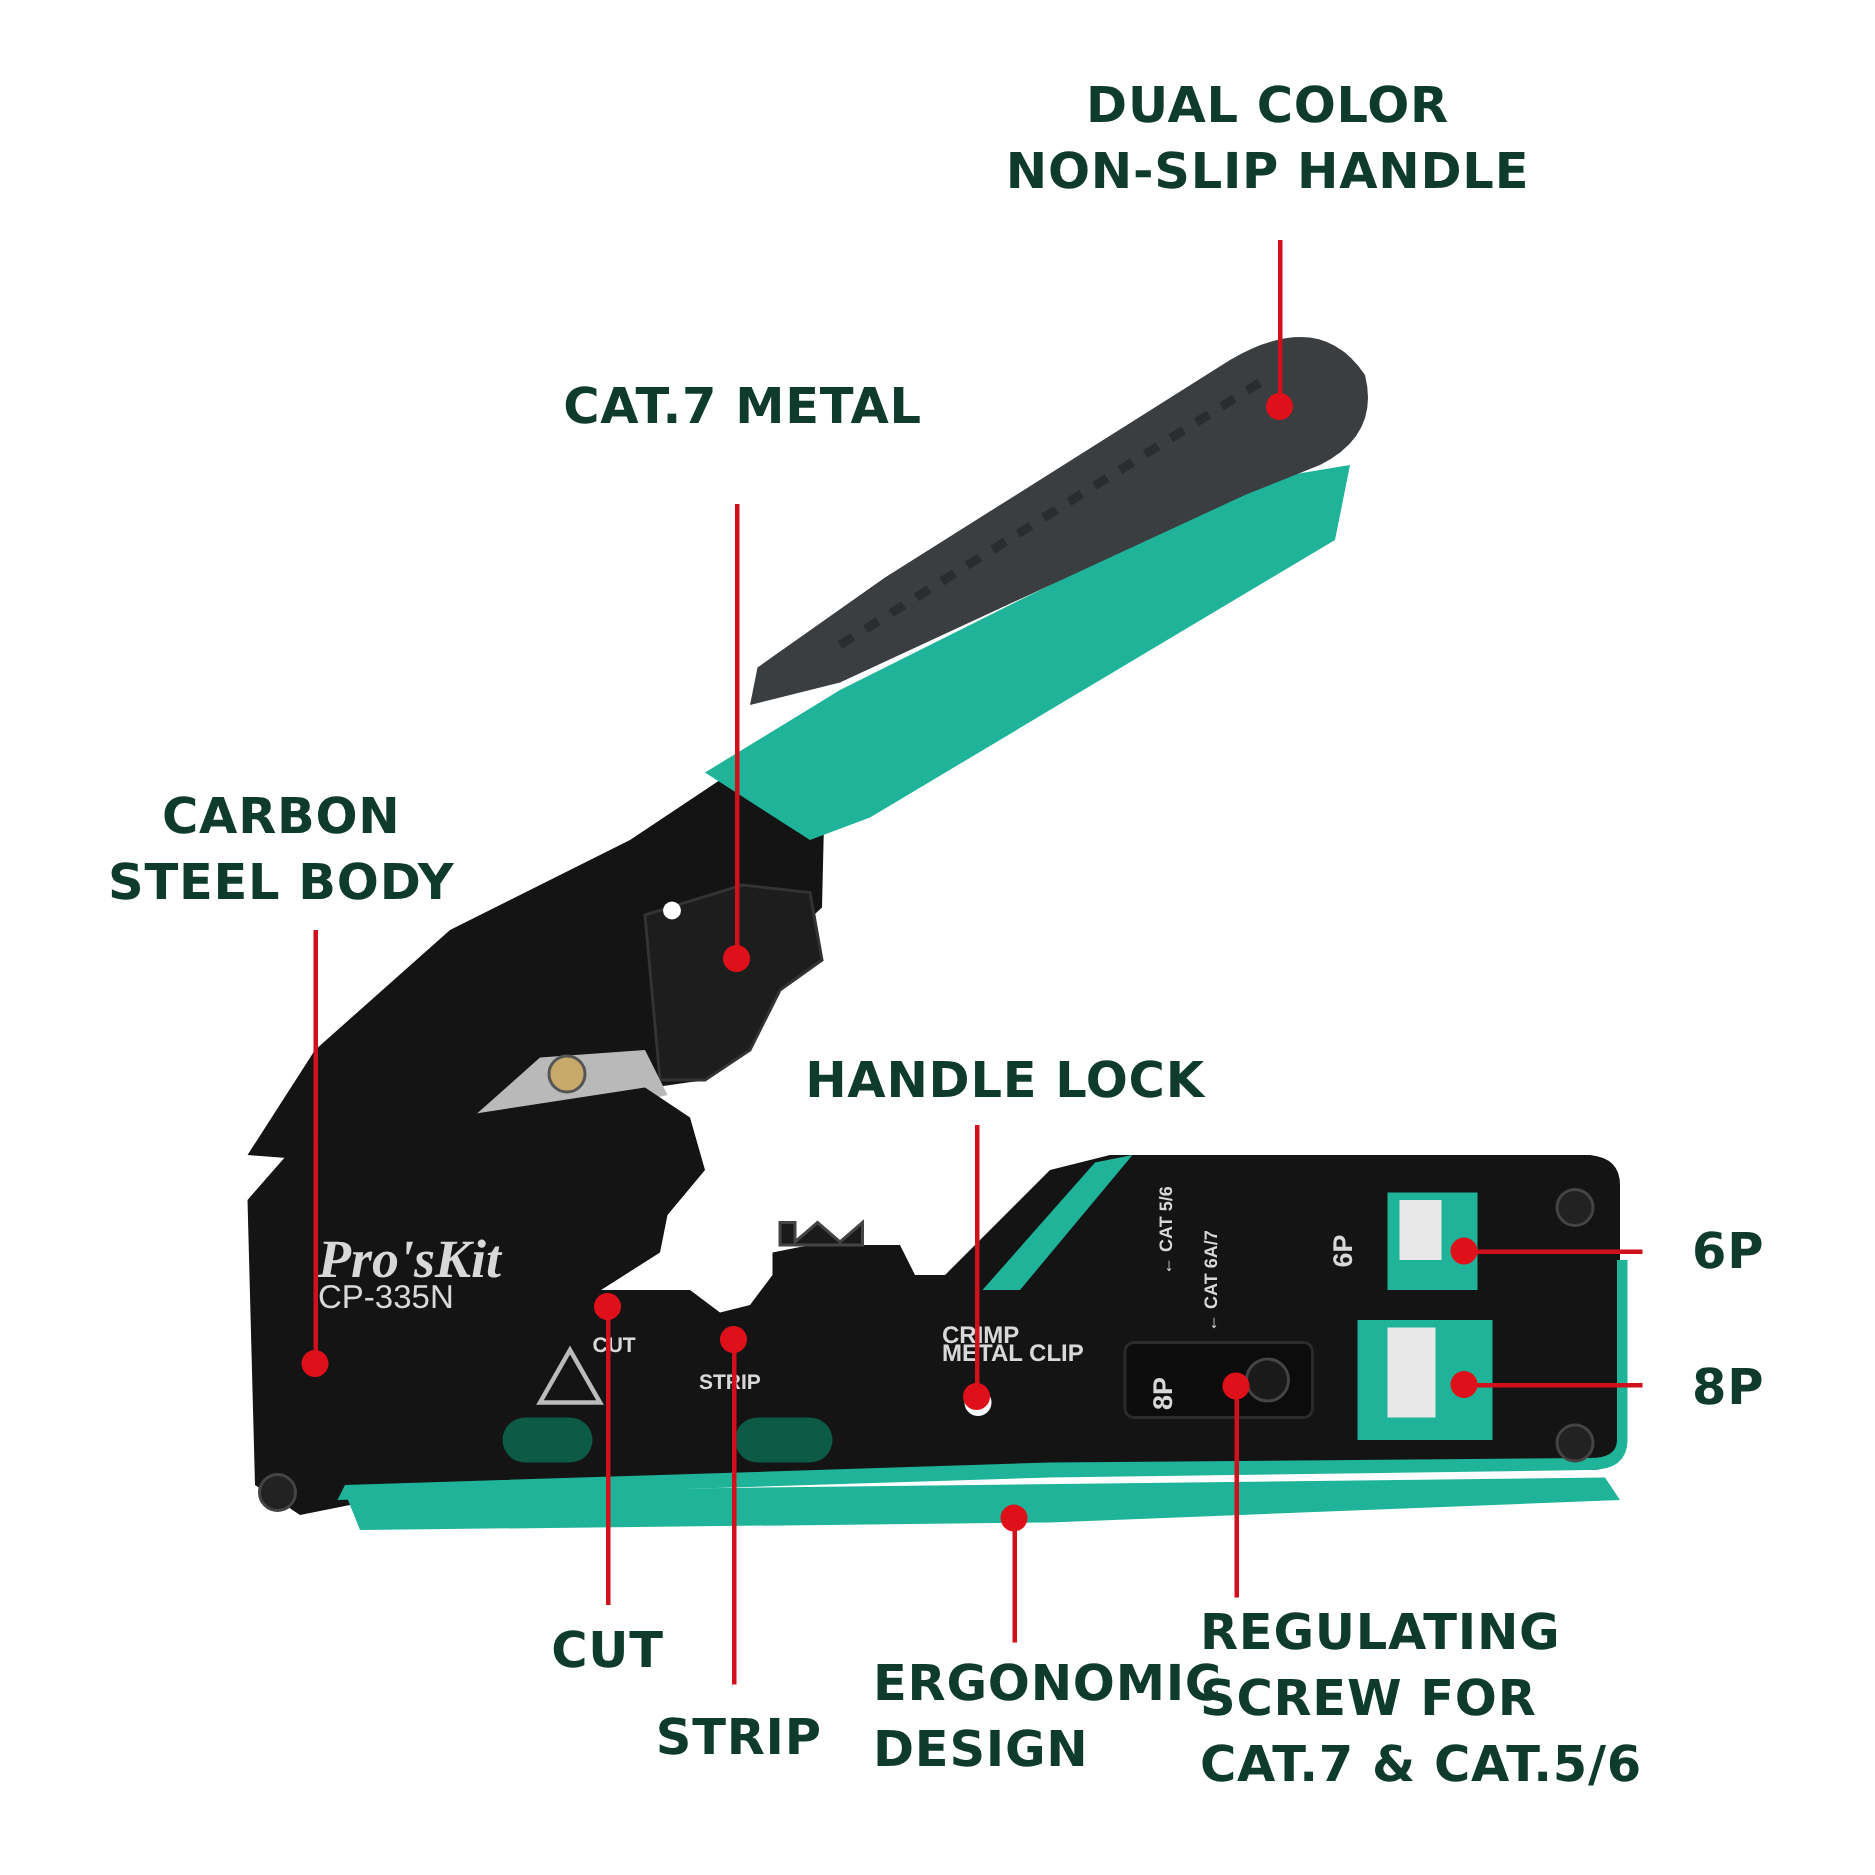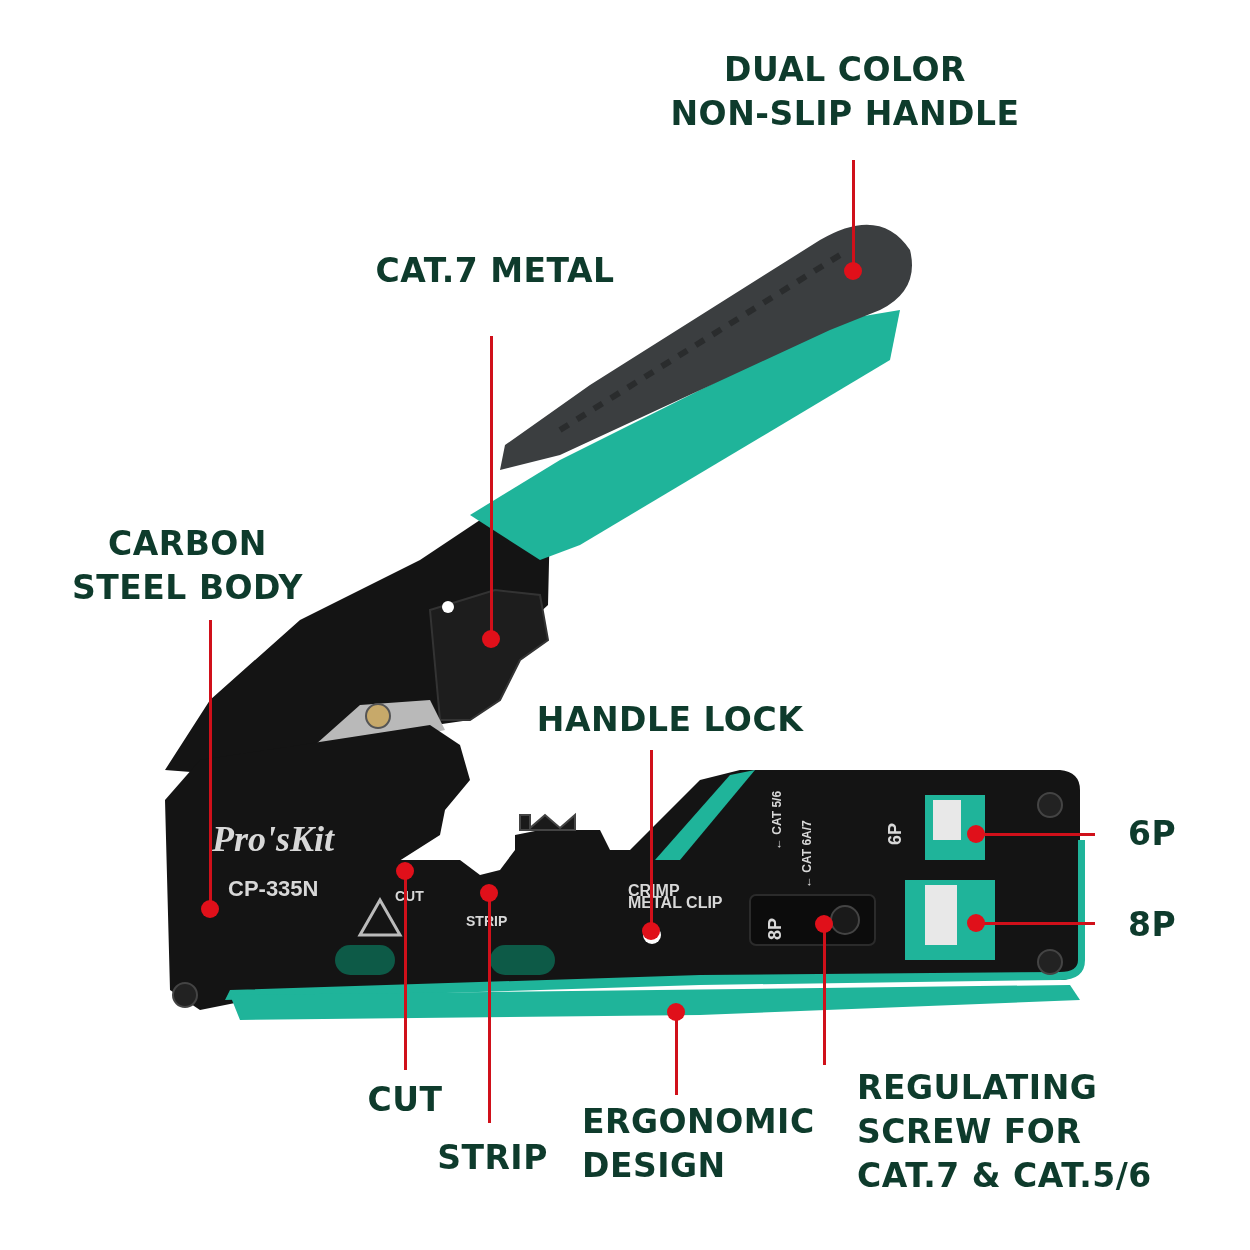--- a/index.html
+++ b/index.html
@@ -51,21 +51,21 @@
   <rect x="750" y="895" width="125" height="50" rx="6" fill="#0c0c0c" stroke="#2b2b2b" stroke-width="2"></rect>
   <circle cx="845" cy="920" r="14" fill="#1a1a1a" stroke="#444" stroke-width="2"></circle>
 
   <circle cx="1050" cy="805" r="12" fill="#222" stroke="#444" stroke-width="2"></circle>
   <circle cx="1050" cy="962" r="12" fill="#222" stroke="#444" stroke-width="2"></circle>
   <circle cx="185" cy="995" r="12" fill="#222" stroke="#444" stroke-width="2"></circle>
   <circle cx="652" cy="935" r="9" fill="#ffffff"></circle>
 </svg>
 
 <div class="small-print" style="left:212px;top:818px;font-size:36px;font-style:italic;font-family:Liberation Serif, serif;">Pro'sKit</div>
-<div class="small-print" style="left:228px;top:852px;font-size:22px;font-weight:bold;margin-top:24px;">CP-335N</div>
+<div class="small-print" style="left:212px;top:852px;font-size:22px;font-weight:normal;">CP-335N</div>
 <div class="small-print" style="left:395px;top:888px;font-size:14px;">CUT</div>
 <div class="small-print" style="left:466px;top:913px;font-size:14px;">STRIP</div>
 <div class="small-print" style="left:628px;top:885px;font-size:16px;line-height:12px;"><span>CRIMP</span><br><span>METAL CLIP</span></div>
 <div class="small-print" style="left:770px;top:850px;font-size:12px;transform:rotate(-90deg);transform-origin:left top;">← CAT 5/6</div>
 <div class="small-print" style="left:800px;top:888px;font-size:12px;transform:rotate(-90deg);transform-origin:left top;">← CAT 6A/7</div>
 <div class="small-print" style="left:885px;top:845px;font-size:18px;transform:rotate(-90deg);transform-origin:left top;">6P</div>
 <div class="small-print" style="left:765px;top:940px;font-size:18px;transform:rotate(-90deg);transform-origin:left top;">8P</div>
 
 <div class="leader" style="left:852px;top:160px;width:3px;height:112px;"></div>
 <div class="dot" style="left:844px;top:262px;"></div>
@@ -103,17 +103,17 @@
   <div>HANDLE LOCK</div>
 </div>
 <div class="label left" style="left:1128px;top:812px;">6P</div>
 <div class="label left" style="left:1128px;top:903px;">8P</div>
 <div class="label" style="left:355px;top:1078px;width:100px;">CUT</div>
 <div class="label" style="left:430px;top:1136px;width:125px;">STRIP</div>
 <div class="label left" style="left:582px;top:1100px;">
   <div>ERGONOMIC</div>
   <div>DESIGN</div>
 </div>
-<div class="label left" style="left:857px;top:1066px;">
+<div class="label left" style="left:800px;top:1066px;">
   <div>REGULATING</div>
   <div>SCREW FOR</div>
   <div>CAT.7 &amp; CAT.5/6</div>
 </div>
 
 </body></html>

